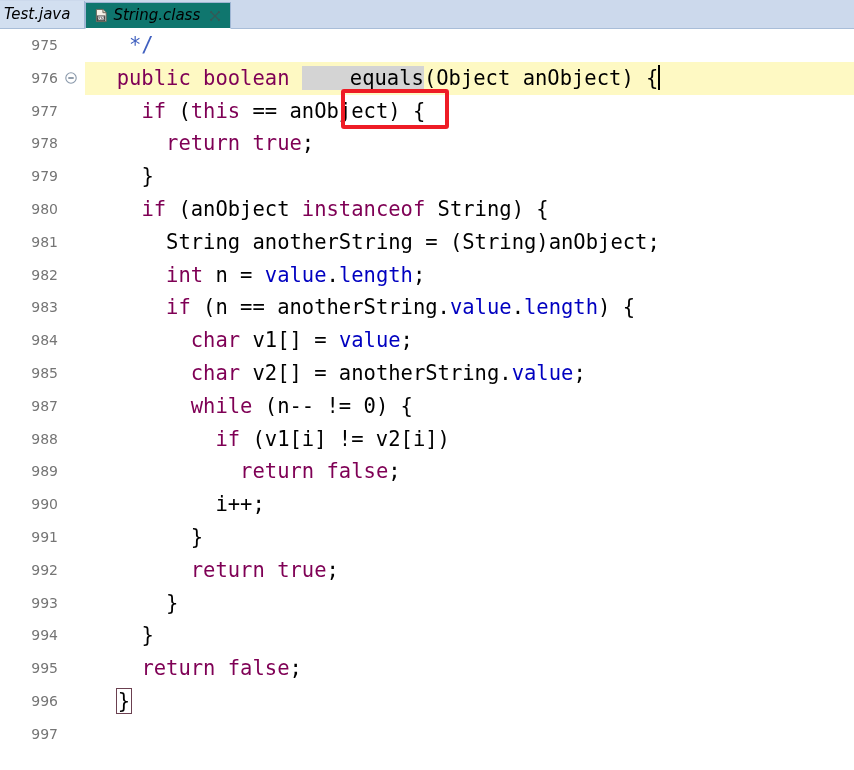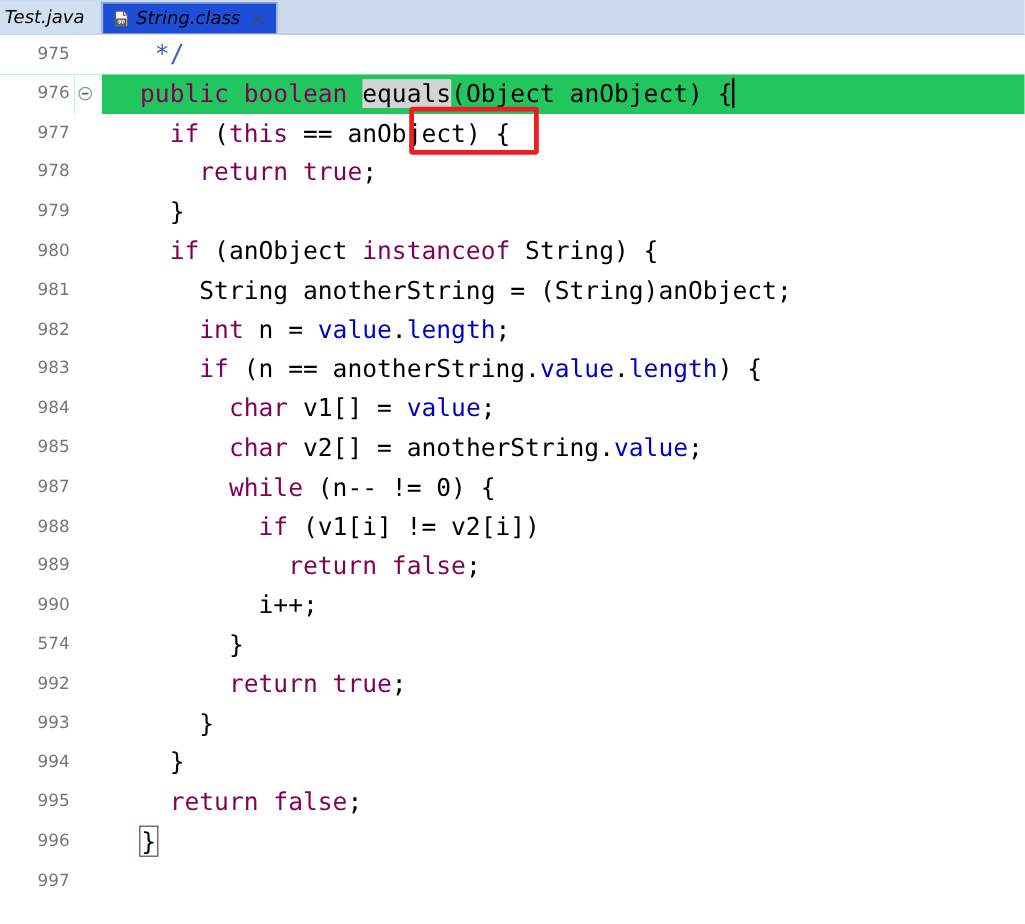--- a/index.html
+++ b/index.html
@@ -36,21 +36,21 @@
     white-space: nowrap;
     font-style: italic;
   }
   .tab.inactive {
     background: #d2dff0;
     border-right: 1px solid #9fb6d4;
     padding-right: 14px;
     padding-left: 4px;
   }
   .tab.active {
-    background: #1d4ed8;
+    background: #0f766e;
     border-left: 1px solid #9fb6d4;
     border-right: 1px solid #9fb6d4;
     border-top: 1px solid #9fb6d4;
     border-bottom: 1px solid #ffffff;
     margin-bottom: -1px;
     position: relative;
     z-index: 3;
     justify-content: space-between;
   }
   .tab-label { line-height: 1; }
@@ -84,21 +84,21 @@
     background: #ffffff;
     border-right: 1px solid #ffffff;
   }
   .line {
     position: relative;
     height: 32.8px;
     display: flex;
     align-items: center;
     white-space: pre;
   }
-  .line.current { background: #22c55e; justify-content: space-between; }
+  .line.current { background: #fef9c3; justify-content: space-between; }
   .line.current .gutter-num { background: #ffffff; }
 
   .gutter-num {
     width: 62px;
     flex: 0 0 auto;
     text-align: right;
     padding-right: 4px;
     box-sizing: border-box;
     font-family: "DejaVu Sans", sans-serif;
     font-size: 14px;
@@ -128,21 +128,21 @@
     position: relative;
   }
 
   
   .kw  { color: #7f0055; font-weight: normal; }
   .fld { color: #0000c0; }
   .cmt { color: #3f5fbf; }
   .pln { color: #000000; }
   .idn { color: #000000; }
 
-  .sel { background: #d4d4d4; }
+  .sel { background: #d4d4d4; padding-left: 48px; }
 
   
   #annotation-box {
     position: absolute;
     left: 341px;
     top: 60px;
     width: 108px;
     height: 40px;
     border: 4px solid #ee1c25;
     box-sizing: border-box;
@@ -205,21 +205,21 @@
       <div class="line"><div class="gutter-num">980</div><div class="fold"></div><div class="code"><span>    </span><span class="kw">if</span><span class="pln"> (anObject </span><span class="kw">instanceof</span><span class="pln"> String) {</span></div></div>
       <div class="line"><div class="gutter-num">981</div><div class="fold"></div><div class="code"><span>      </span><span class="pln">String anotherString = (String)anObject;</span></div></div>
       <div class="line"><div class="gutter-num">982</div><div class="fold"></div><div class="code"><span>      </span><span class="kw">int</span><span class="pln"> n = </span><span class="fld">value</span><span class="pln">.</span><span class="fld">length</span><span class="pln">;</span></div></div>
       <div class="line"><div class="gutter-num">983</div><div class="fold"></div><div class="code"><span>      </span><span class="kw">if</span><span class="pln"> (n == anotherString.</span><span class="fld">value</span><span class="pln">.</span><span class="fld">length</span><span class="pln">) {</span></div></div>
       <div class="line"><div class="gutter-num">984</div><div class="fold"></div><div class="code"><span>        </span><span class="kw">char</span><span class="pln"> v1[] = </span><span class="fld">value</span><span class="pln">;</span></div></div>
       <div class="line"><div class="gutter-num">985</div><div class="fold"></div><div class="code"><span>        </span><span class="kw">char</span><span class="pln"> v2[] = anotherString.</span><span class="fld">value</span><span class="pln">;</span></div></div>
       <div class="line"><div class="gutter-num">987</div><div class="fold"></div><div class="code"><span>        </span><span class="kw">while</span><span class="pln"> (n-- != 0) {</span></div></div>
       <div class="line"><div class="gutter-num">988</div><div class="fold"></div><div class="code"><span>          </span><span class="kw">if</span><span class="pln"> (v1[i] != v2[i])</span></div></div>
       <div class="line"><div class="gutter-num">989</div><div class="fold"></div><div class="code"><span>            </span><span class="kw">return </span><span class="kw">false</span><span class="pln">;</span></div></div>
       <div class="line"><div class="gutter-num">990</div><div class="fold"></div><div class="code"><span>          </span><span class="pln">i++;</span></div></div>
-      <div class="line"><div class="gutter-num">574</div><div class="fold"></div><div class="code"><span>        </span><span class="pln">}</span></div></div>
+      <div class="line"><div class="gutter-num">991</div><div class="fold"></div><div class="code"><span>        </span><span class="pln">}</span></div></div>
       <div class="line"><div class="gutter-num">992</div><div class="fold"></div><div class="code"><span>        </span><span class="kw">return </span><span class="kw">true</span><span class="pln">;</span></div></div>
       <div class="line"><div class="gutter-num">993</div><div class="fold"></div><div class="code"><span>      </span><span class="pln">}</span></div></div>
       <div class="line"><div class="gutter-num">994</div><div class="fold"></div><div class="code"><span>    </span><span class="pln">}</span></div></div>
       <div class="line"><div class="gutter-num">995</div><div class="fold"></div><div class="code"><span>    </span><span class="kw">return </span><span class="kw">false</span><span class="pln">;</span></div></div>
       <div class="line"><div class="gutter-num">996</div><div class="fold"></div><div class="code"><span>  </span><span class="pln bracket-box">}</span></div></div>
       <div class="line"><div class="gutter-num">997</div><div class="fold"></div><div class="code"><span></span><span class="pln"></span></div></div>
     </div>
   <div id="annotation-box"></div>
 </div>
 

